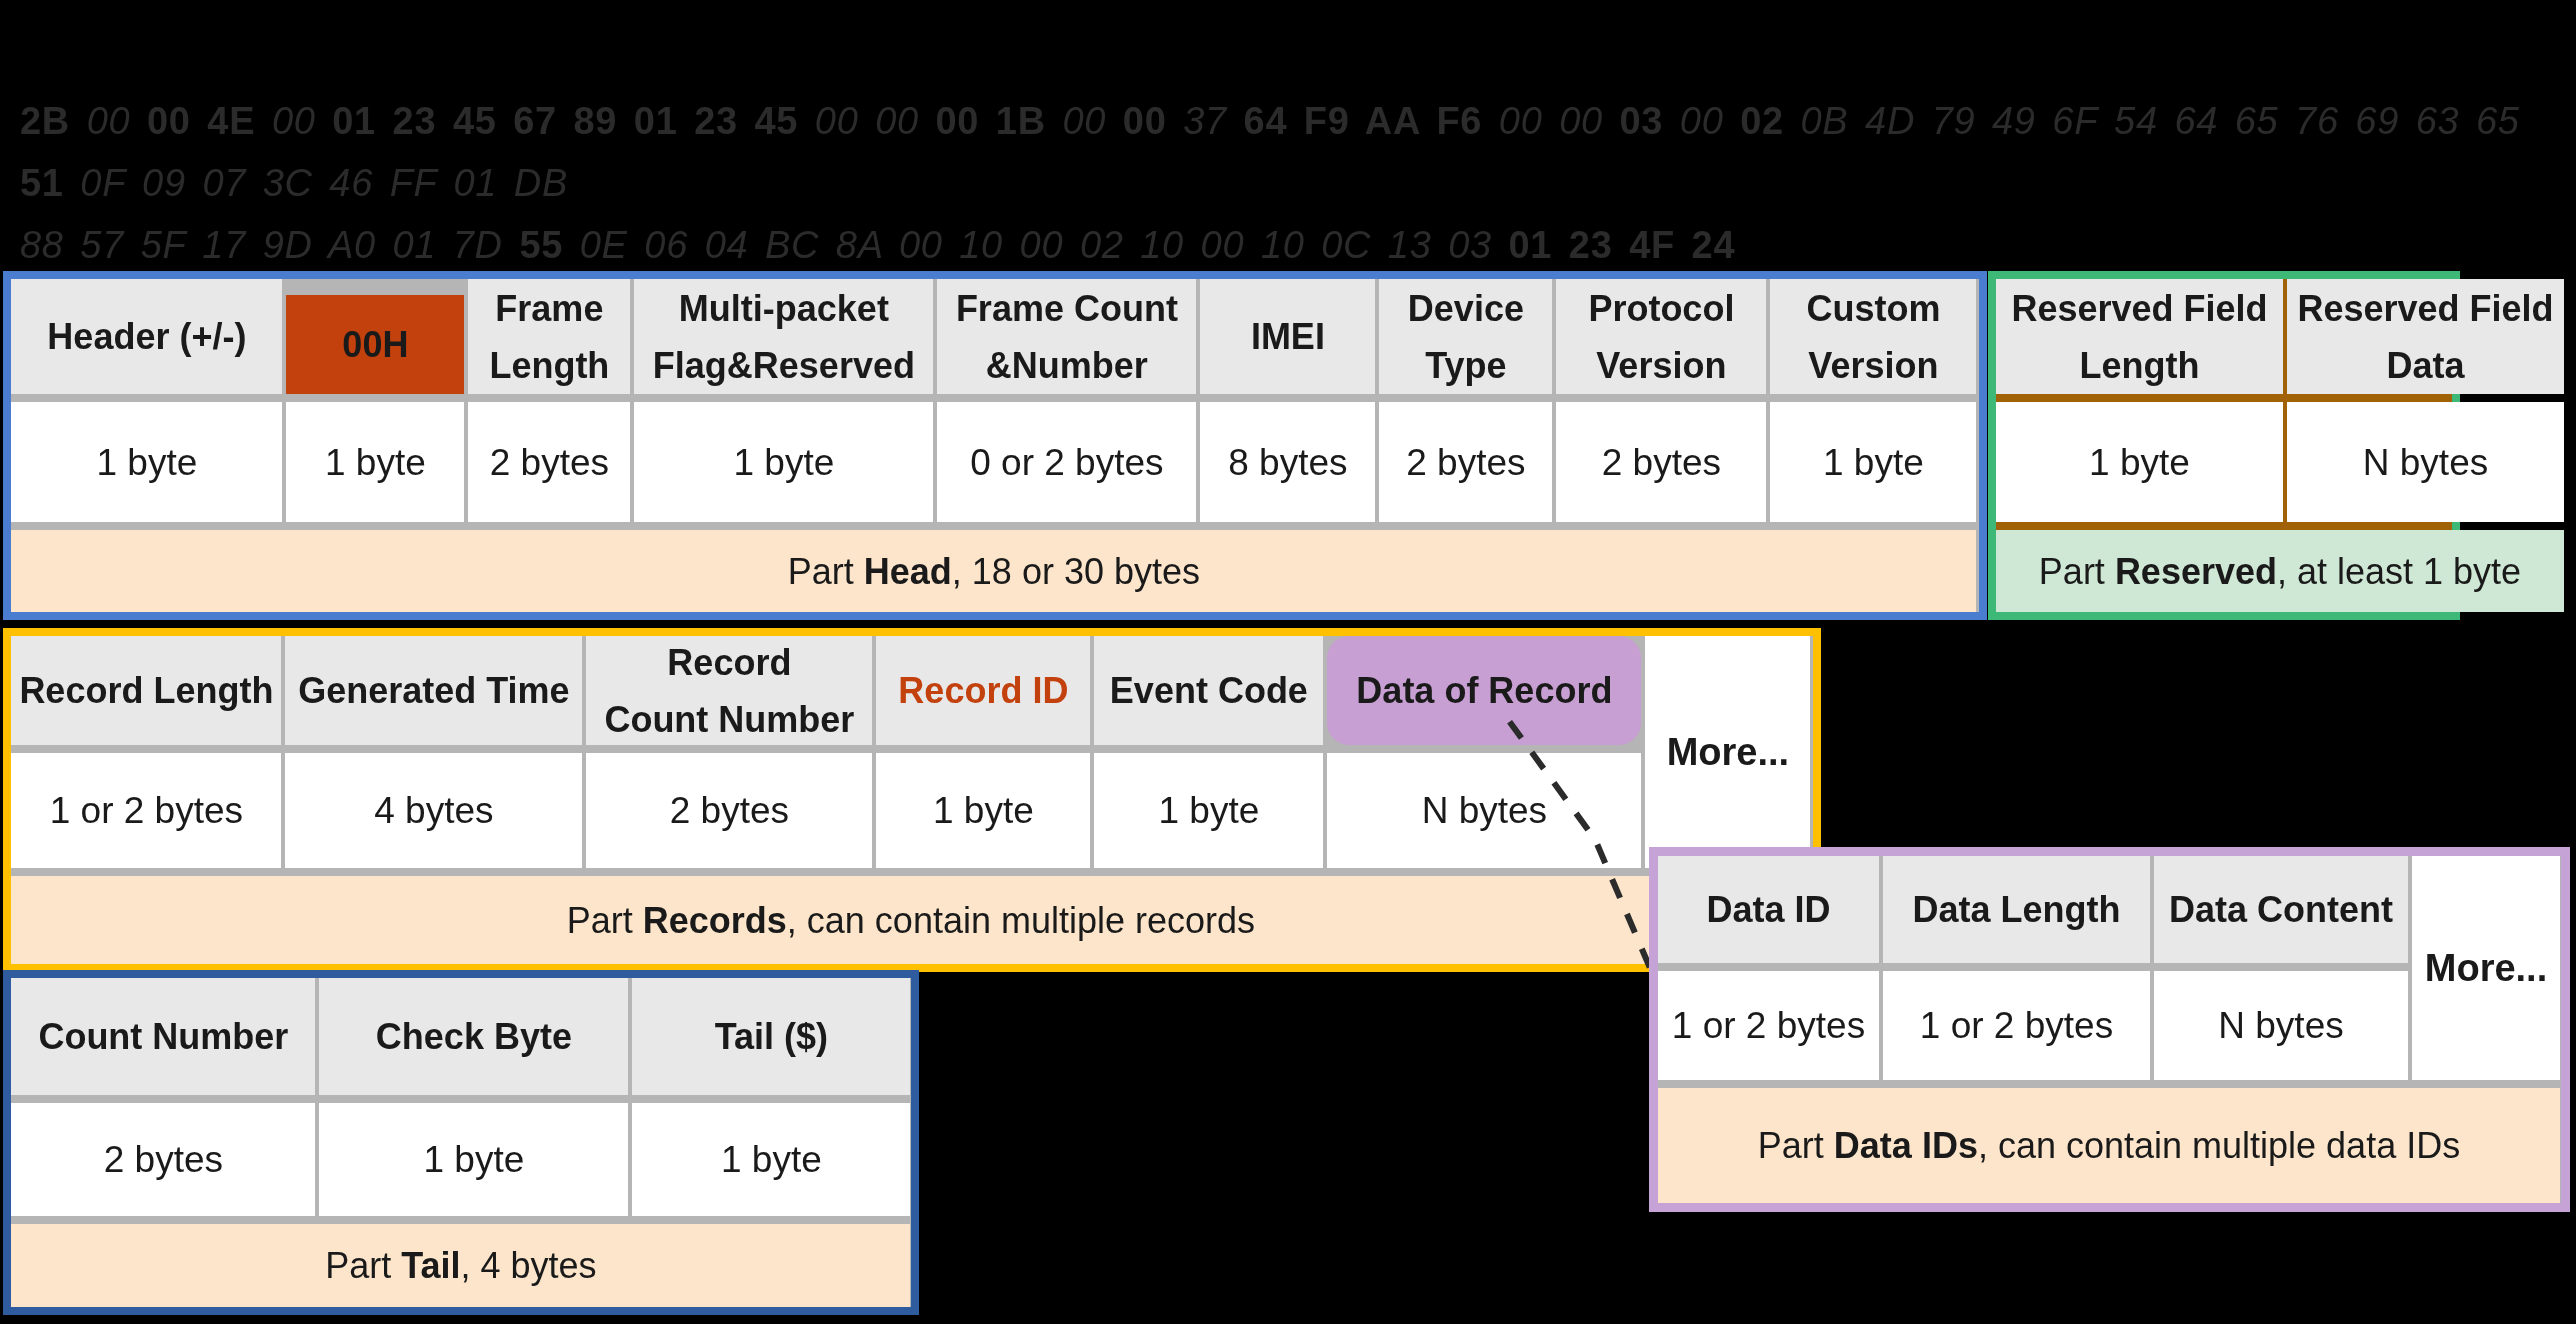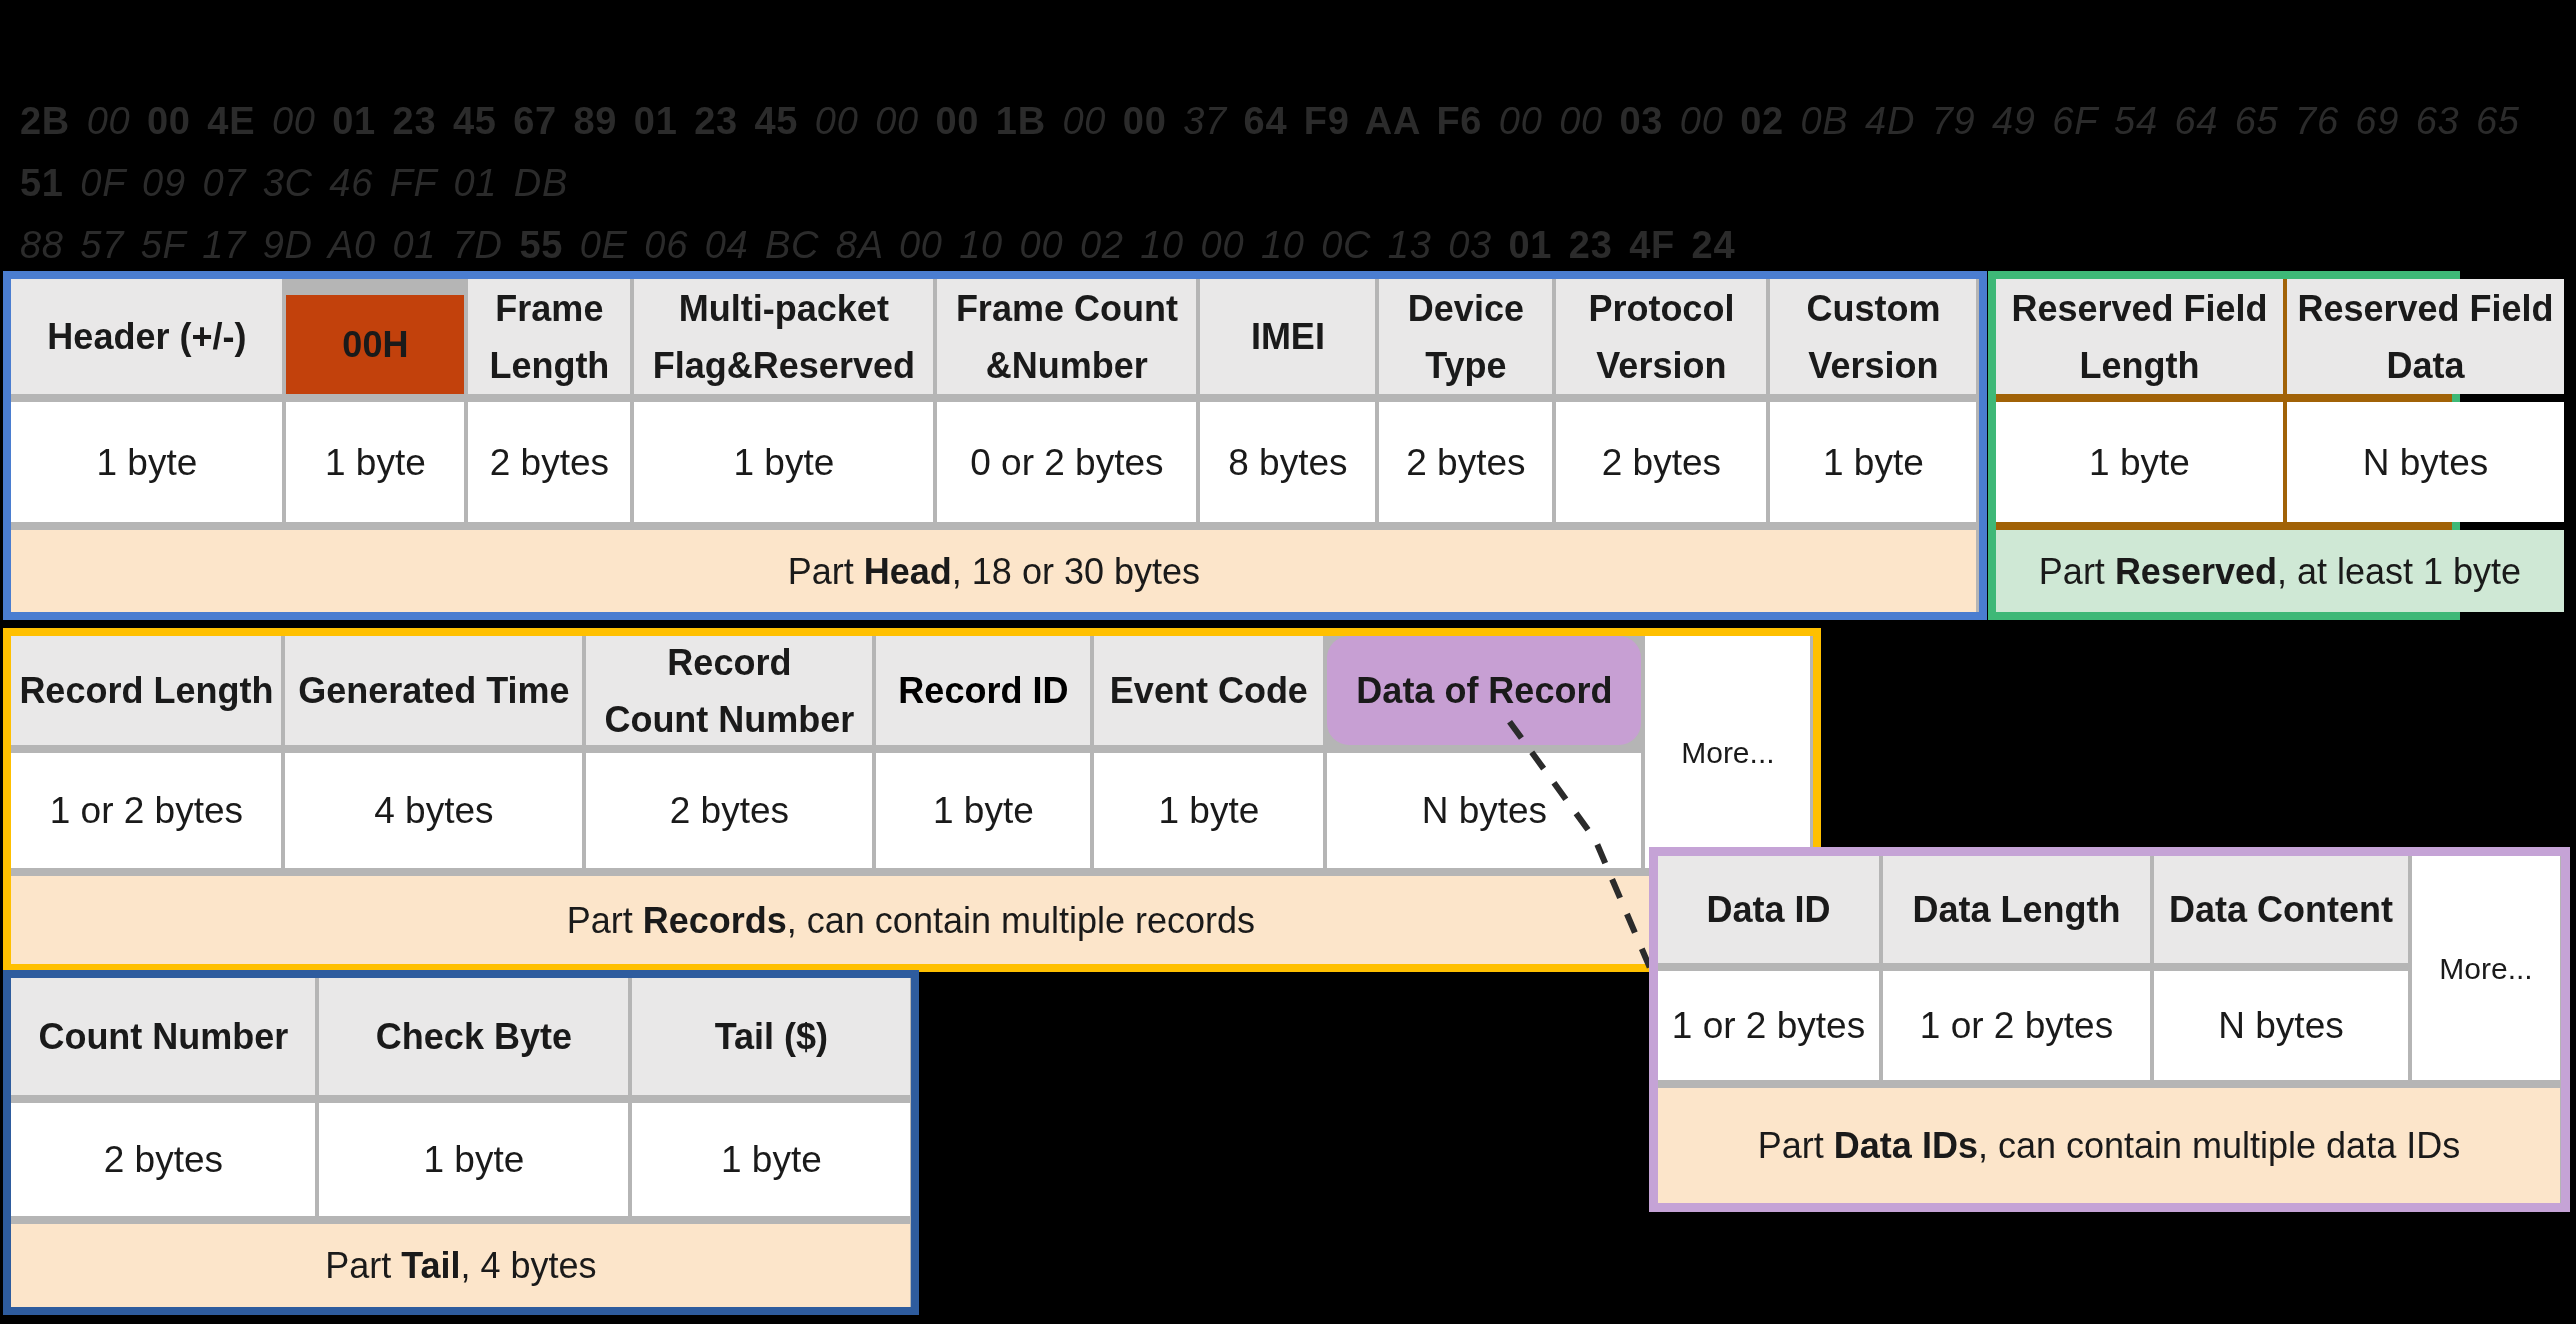--- a/index.html
+++ b/index.html
@@ -42,21 +42,21 @@
   .cell {
     display: flex;
     align-items: center;
     justify-content: center;
     text-align: center;
     white-space: pre-line;
     font-size: 37px;
     line-height: 57px;
   }
   .cell.hdr  { font-weight: 700; font-size: 36px; }
-  .cell.more { font-weight: 400; font-size: 30px; }
+  .cell.more { font-weight: 700; font-size: 38px; }
   .cell.foot { font-size: 36px; grid-column: 1 / -1; }
   .cell.foot b { font-weight: 700; }
   #dash-overlay { position: absolute; left: 0; top: 0; }
 </style>
 </head>
 <body>
 
 <div id="canvas" style="background: rgb(0, 0, 0);">
 
   <div id="hex-block" style="color: rgb(43, 43, 43);"><span class="hx-b">2B</span> <span class="hx-i">00</span> <span class="hx-b">00 4E</span> <span class="hx-i">00</span> <span class="hx-b">01 23 45 67 89 01 23 45</span> <span class="hx-i">00 00</span> <span class="hx-b">00 1B</span> <span class="hx-i">00</span> <span class="hx-b">00</span> <span class="hx-i">37</span> <span class="hx-b">64 F9 AA F6</span> <span class="hx-i">00 00</span> <span class="hx-b">03</span> <span class="hx-i">00</span> <span class="hx-b">02</span> <span class="hx-i">0B 4D 79 49 6F 54 64 65 76 69 63 65</span> <span class="hx-b">51</span> <span class="hx-i">0F 09 07 3C 46 FF 01 DB</span> <br><span class="hx-i">88 57 5F 17 9D A0 01 7D</span> <span class="hx-b">55</span> <span class="hx-i">0E 06 04 BC 8A 00 10 00 02 10 00 10 0C 13 03</span> <span class="hx-b">01 23 4F 24</span> </div>
@@ -95,21 +95,21 @@
 Data</div>
       <div class="cell byte" style="background: rgb(255, 255, 255); color: rgb(26, 26, 26); grid-area: 2 / 1;">1 byte</div>
       <div class="cell byte" style="background: rgb(255, 255, 255); color: rgb(26, 26, 26); grid-area: 2 / 2;">N bytes</div>
       <div class="cell foot" style="background: rgb(207, 232, 213); color: rgb(26, 26, 26); grid-row: 3; white-space: pre;"><span>Part </span><b>Reserved</b><span>, at least 1 byte</span></div>
     </div>
   <div id="tbl-records" class="ptable" style="left: 3.4px; top: 628px; width: 1818px; border: 8.8px solid rgb(255, 192, 0); background: rgb(181, 181, 181); grid-template-columns: 270px 297px 286px 214px 229px 314px 165px; grid-template-rows: 109px 115px 88px;">
       <div class="cell hdr" style="background: rgb(233, 232, 232); color: rgb(26, 26, 26); grid-area: 1 / 1;">Record Length</div>
       <div class="cell hdr" style="background: rgb(233, 232, 232); color: rgb(26, 26, 26); grid-area: 1 / 2;">Generated Time</div>
       <div class="cell hdr" style="background: rgb(233, 232, 232); color: rgb(26, 26, 26); grid-area: 1 / 3;">Record
 Count Number</div>
-      <div class="cell hdr" style="background: rgb(233, 232, 232); color: #000000; grid-area: 1 / 4;">Record ID</div>
+      <div class="cell hdr" style="background: rgb(233, 232, 232); color: #c2410c; grid-area: 1 / 4;">Record ID</div>
       <div class="cell hdr" style="background: rgb(233, 232, 232); color: rgb(26, 26, 26); grid-area: 1 / 5;">Event Code</div>
       <div class="cell hdr" style="background: rgb(199, 159, 211); color: rgb(26, 26, 26); grid-area: 1 / 6; border-radius: 22px;">Data of Record</div>
       <div class="cell byte" style="background: rgb(255, 255, 255); color: rgb(26, 26, 26); grid-area: 2 / 1;">1 or 2 bytes</div>
       <div class="cell byte" style="background: rgb(255, 255, 255); color: rgb(26, 26, 26); grid-area: 2 / 2;">4 bytes</div>
       <div class="cell byte" style="background: rgb(255, 255, 255); color: rgb(26, 26, 26); grid-area: 2 / 3;">2 bytes</div>
       <div class="cell byte" style="background: rgb(255, 255, 255); color: rgb(26, 26, 26); grid-area: 2 / 4;">1 byte</div>
       <div class="cell byte" style="background: rgb(255, 255, 255); color: rgb(26, 26, 26); grid-area: 2 / 5;">1 byte</div>
       <div class="cell byte" style="background: rgb(255, 255, 255); color: rgb(26, 26, 26); grid-area: 2 / 6;">N bytes</div>
       <div class="cell more" style="background: rgb(255, 255, 255); color: rgb(26, 26, 26); grid-area: 1 / 7 / span 2;">More...</div>
       <div class="cell foot" style="background: rgb(252, 229, 202); color: rgb(26, 26, 26); grid-row: 3; white-space: pre;"><span>Part </span><b>Records</b><span>, can contain multiple records</span></div>

